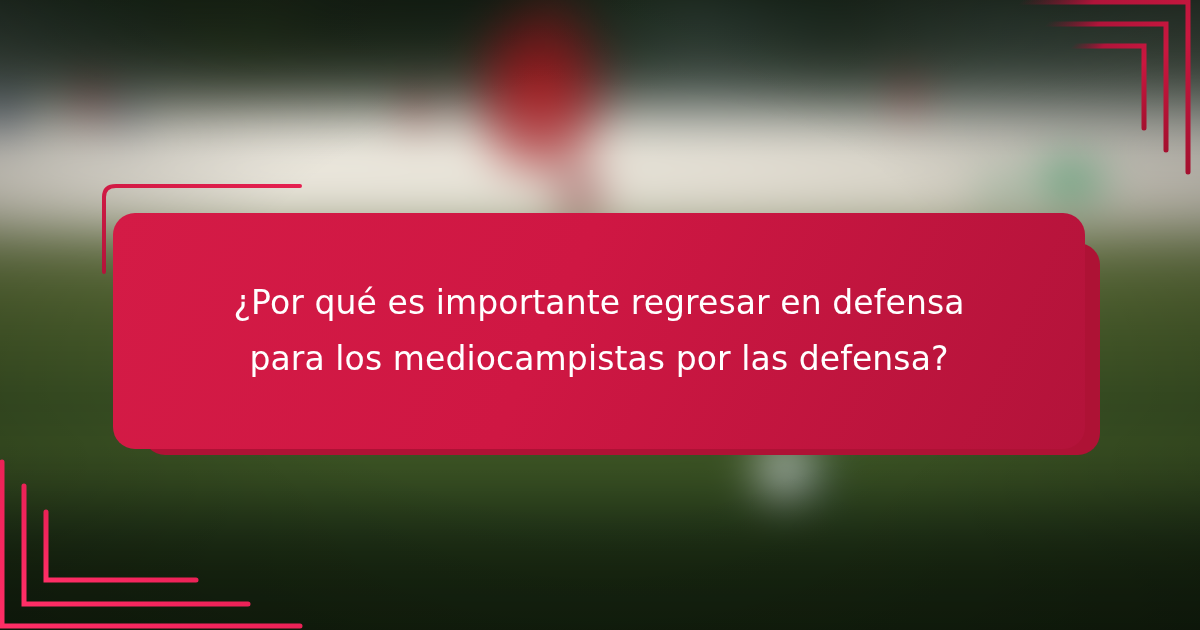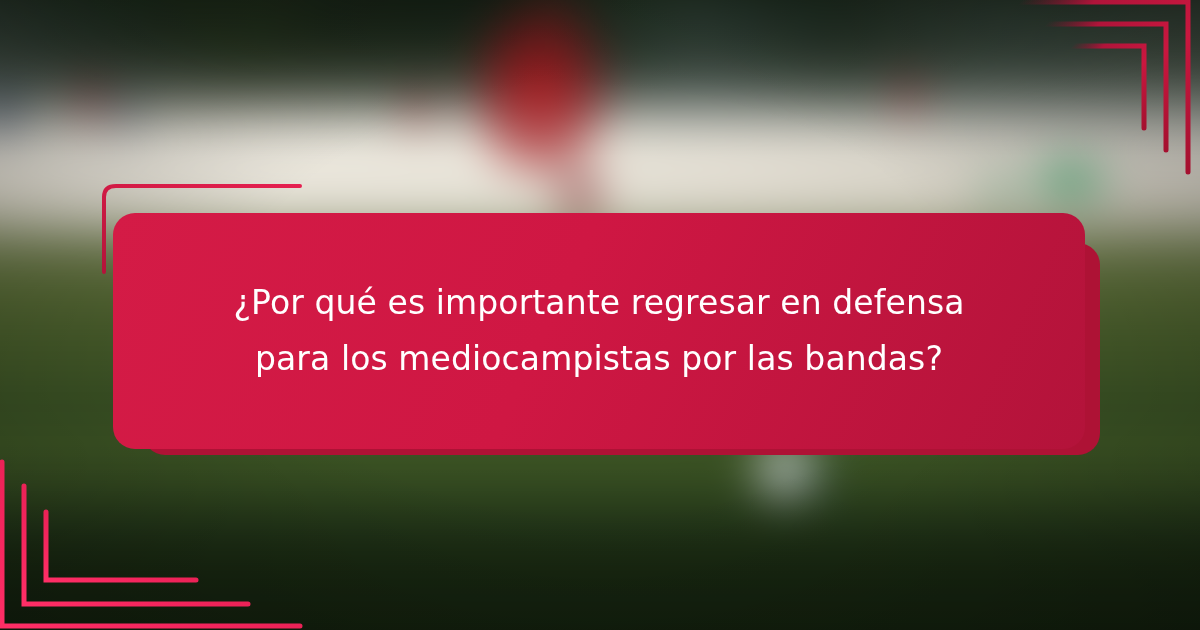--- a/index.html
+++ b/index.html
@@ -199,19 +199,19 @@
     </g>
   </svg>
 
   <div class="card-stack">
 
     <div class="card-front"></div>
 
     <div class="card-back">
       <div class="headline">
         <span class="ln">¿Por qué es importante regresar en defensa</span>
-        <span class="ln">para los mediocampistas por las bandas?</span>
+        <span class="ln">para los mediocampistas por las defensa?</span>
       </div>
     </div>
 
   </div>
 
 </div>
 
 </body></html>

